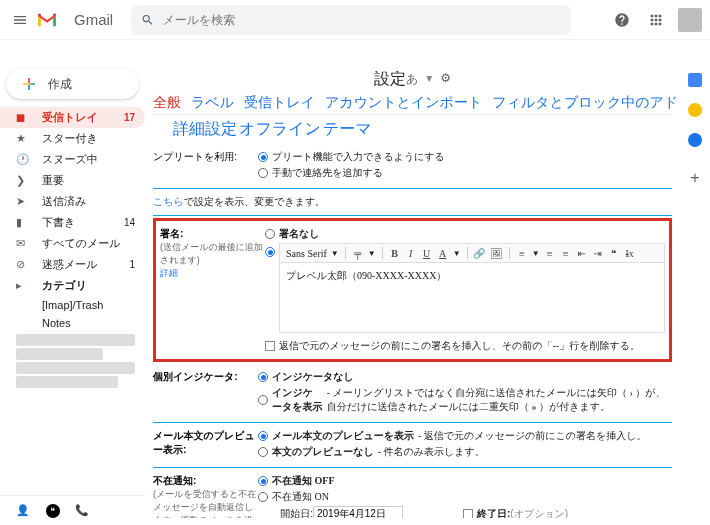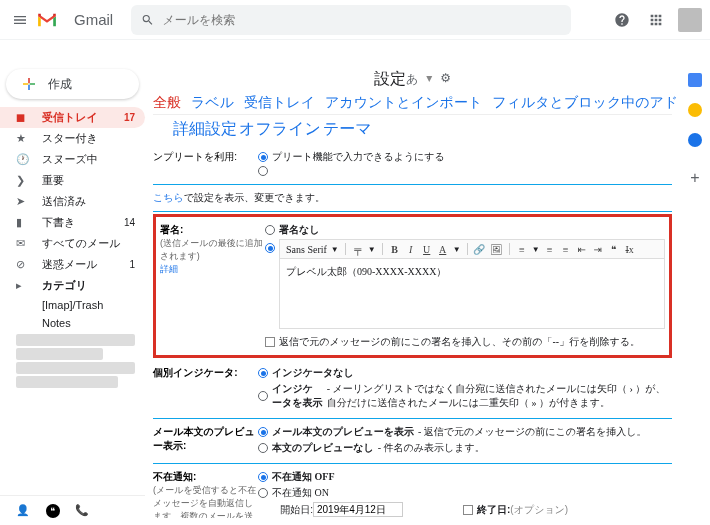--- a/index.html
+++ b/index.html
@@ -184,20 +184,21 @@
 
     <div class="section">
       <div class="section-label">ンプリートを利用:</div>
       <div class="section-content">
         <div class="radio-row">
             <span class="radio checked"></span>
             <span>プリート機能で入力できるようにする</span>
           </div>
         <div class="radio-row">
             <span class="radio"></span>
+            <span>手動で連絡先を追加する</span>
           </div>
       </div>
     </div>
 
     <div class="section">
       <div class="section-content"><span class="link">こちら</span><span>で設定を表示、変更できます。</span></div>
     </div>
 
     <div class="highlight-box">
       <div class="section" style="border-bottom:none;padding:2px 0">

